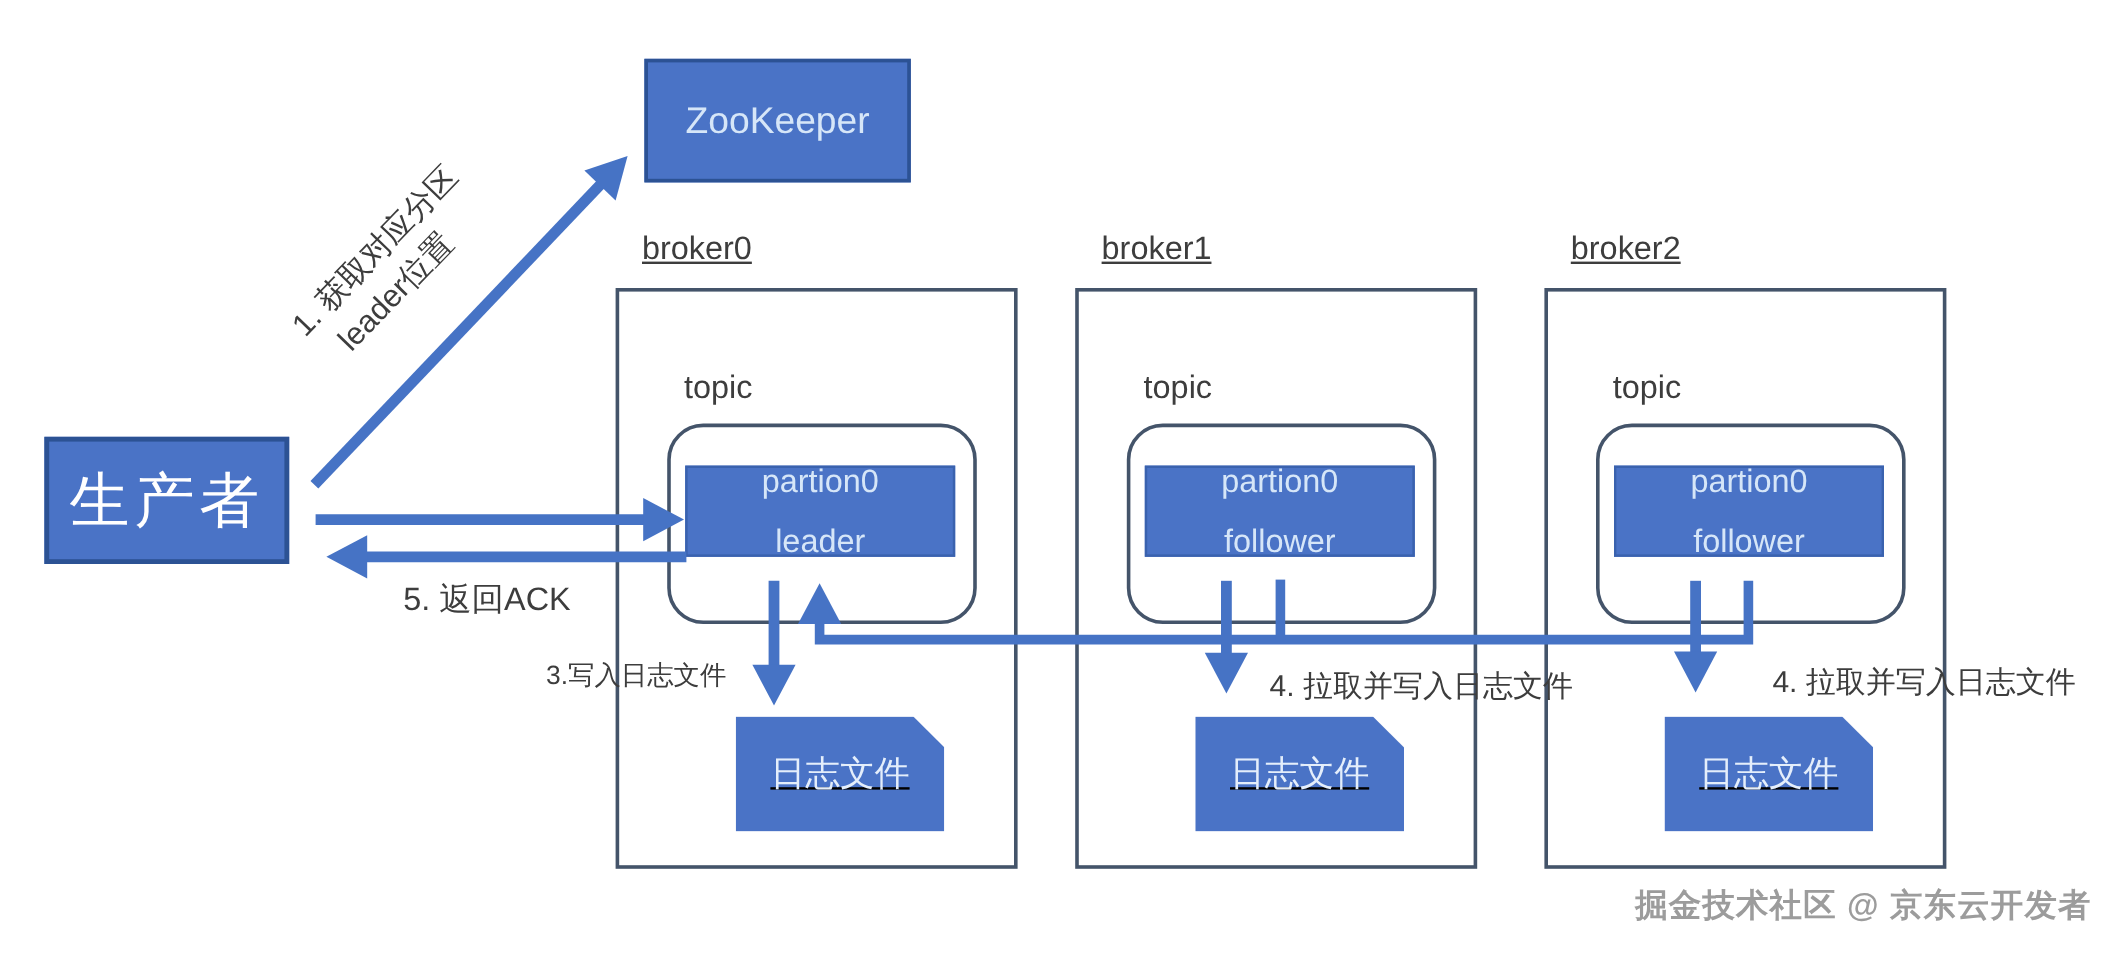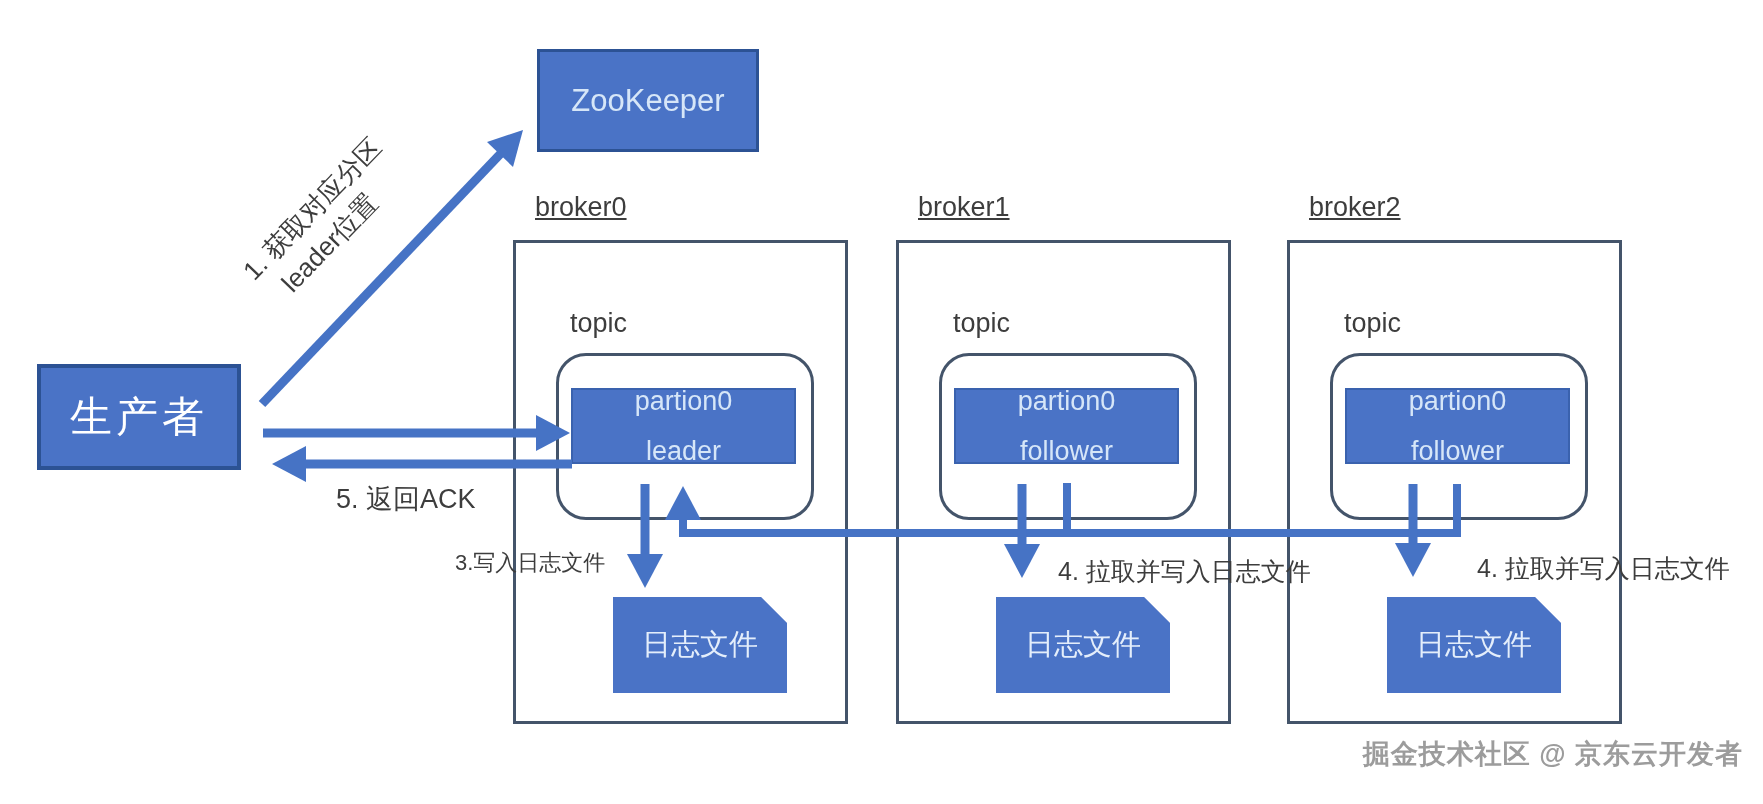--- a/index.html
+++ b/index.html
@@ -13,21 +13,21 @@
   
   .blue-box{
     position:absolute;
     background:#4a73c6;
     border:4px solid #2c5294;
     display:flex;align-items:center;justify-content:center;
     box-sizing:border-box;
     z-index:2;
   }
   #producer-box{left:37px;top:364px;width:204px;height:106px;}
-  #producer-box .cap{font-size:42px;color:#ffffff;letter-spacing:4px;}
+  #producer-box .cap{font-size:50px;color:#ffffff;letter-spacing:4px;}
   #zookeeper-box{left:537px;top:49px;width:222px;height:103px;border-width:3px;}
   #zookeeper-box .cap{font-size:31px;color:#d6e6f8;}
 
   
   .broker{position:absolute;top:192px;width:335px;height:532px;z-index:1;}
   #broker-0{left:513px;}
   #broker-1{left:896px;}
   #broker-2{left:1287px;}
   .broker-label{
     position:absolute;left:22px;top:0;
@@ -49,21 +49,21 @@
     position:absolute;left:58px;top:196px;width:225px;height:76px;
     background:#4a73c6;border:2px solid #3a62ae;box-sizing:border-box;
     display:flex;flex-direction:column;align-items:center;justify-content:center;
     line-height:1.22;z-index:2;gap:17px;
   }
   .partition-box span{font-size:27px;color:#d6e6f8;}
   .logfile{
     position:absolute;left:100px;top:405px;width:174px;height:96px;
     background:#4a73c6;
     clip-path:polygon(0 0, calc(100% - 26px) 0, 100% 26px, 100% 100%, 0 100%);
-    display:flex;align-items:center;justify-content:center;z-index:2;
+    display:flex;align-items:center;justify-content:center;z-index:2;text-decoration:underline;
   }
   .logfile span{font-size:29px;color:#e4eefb;}
   .logfile .fold{
     position:absolute;top:0;right:0;
     width:0;height:0;
     border-top:26px solid #3a62ae;
     border-left:26px solid transparent;
     opacity:.55;
   }
 

